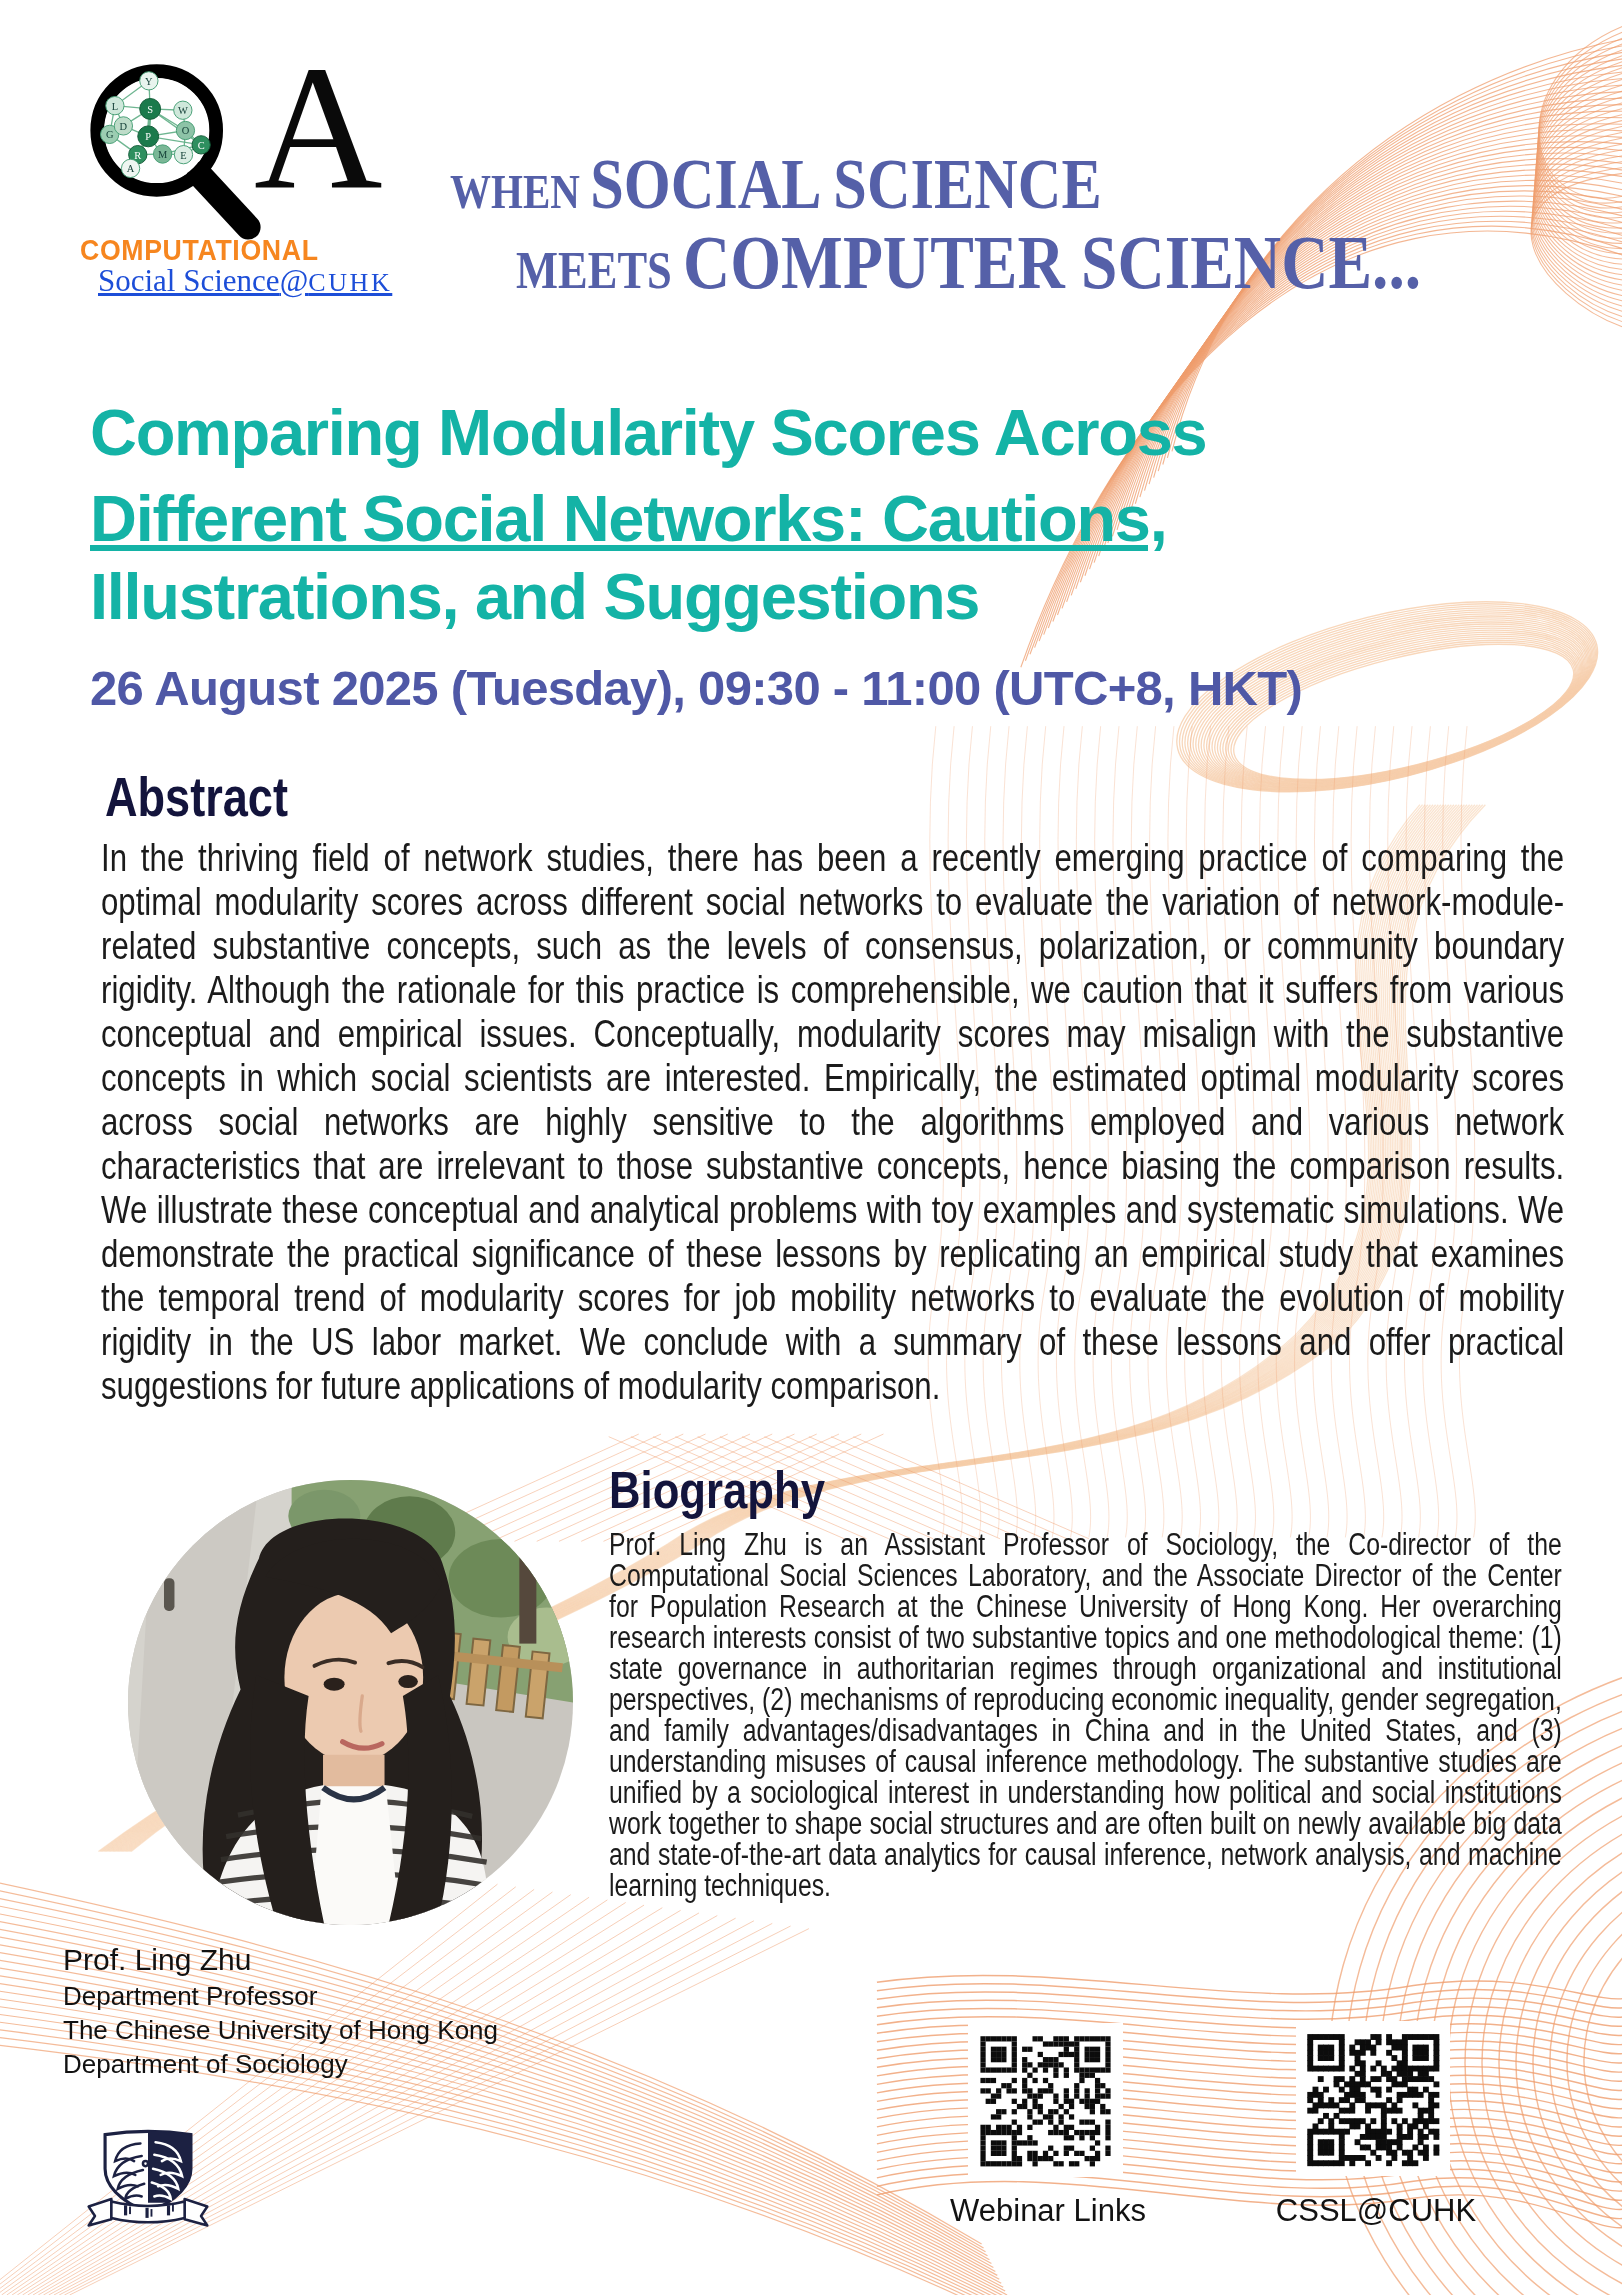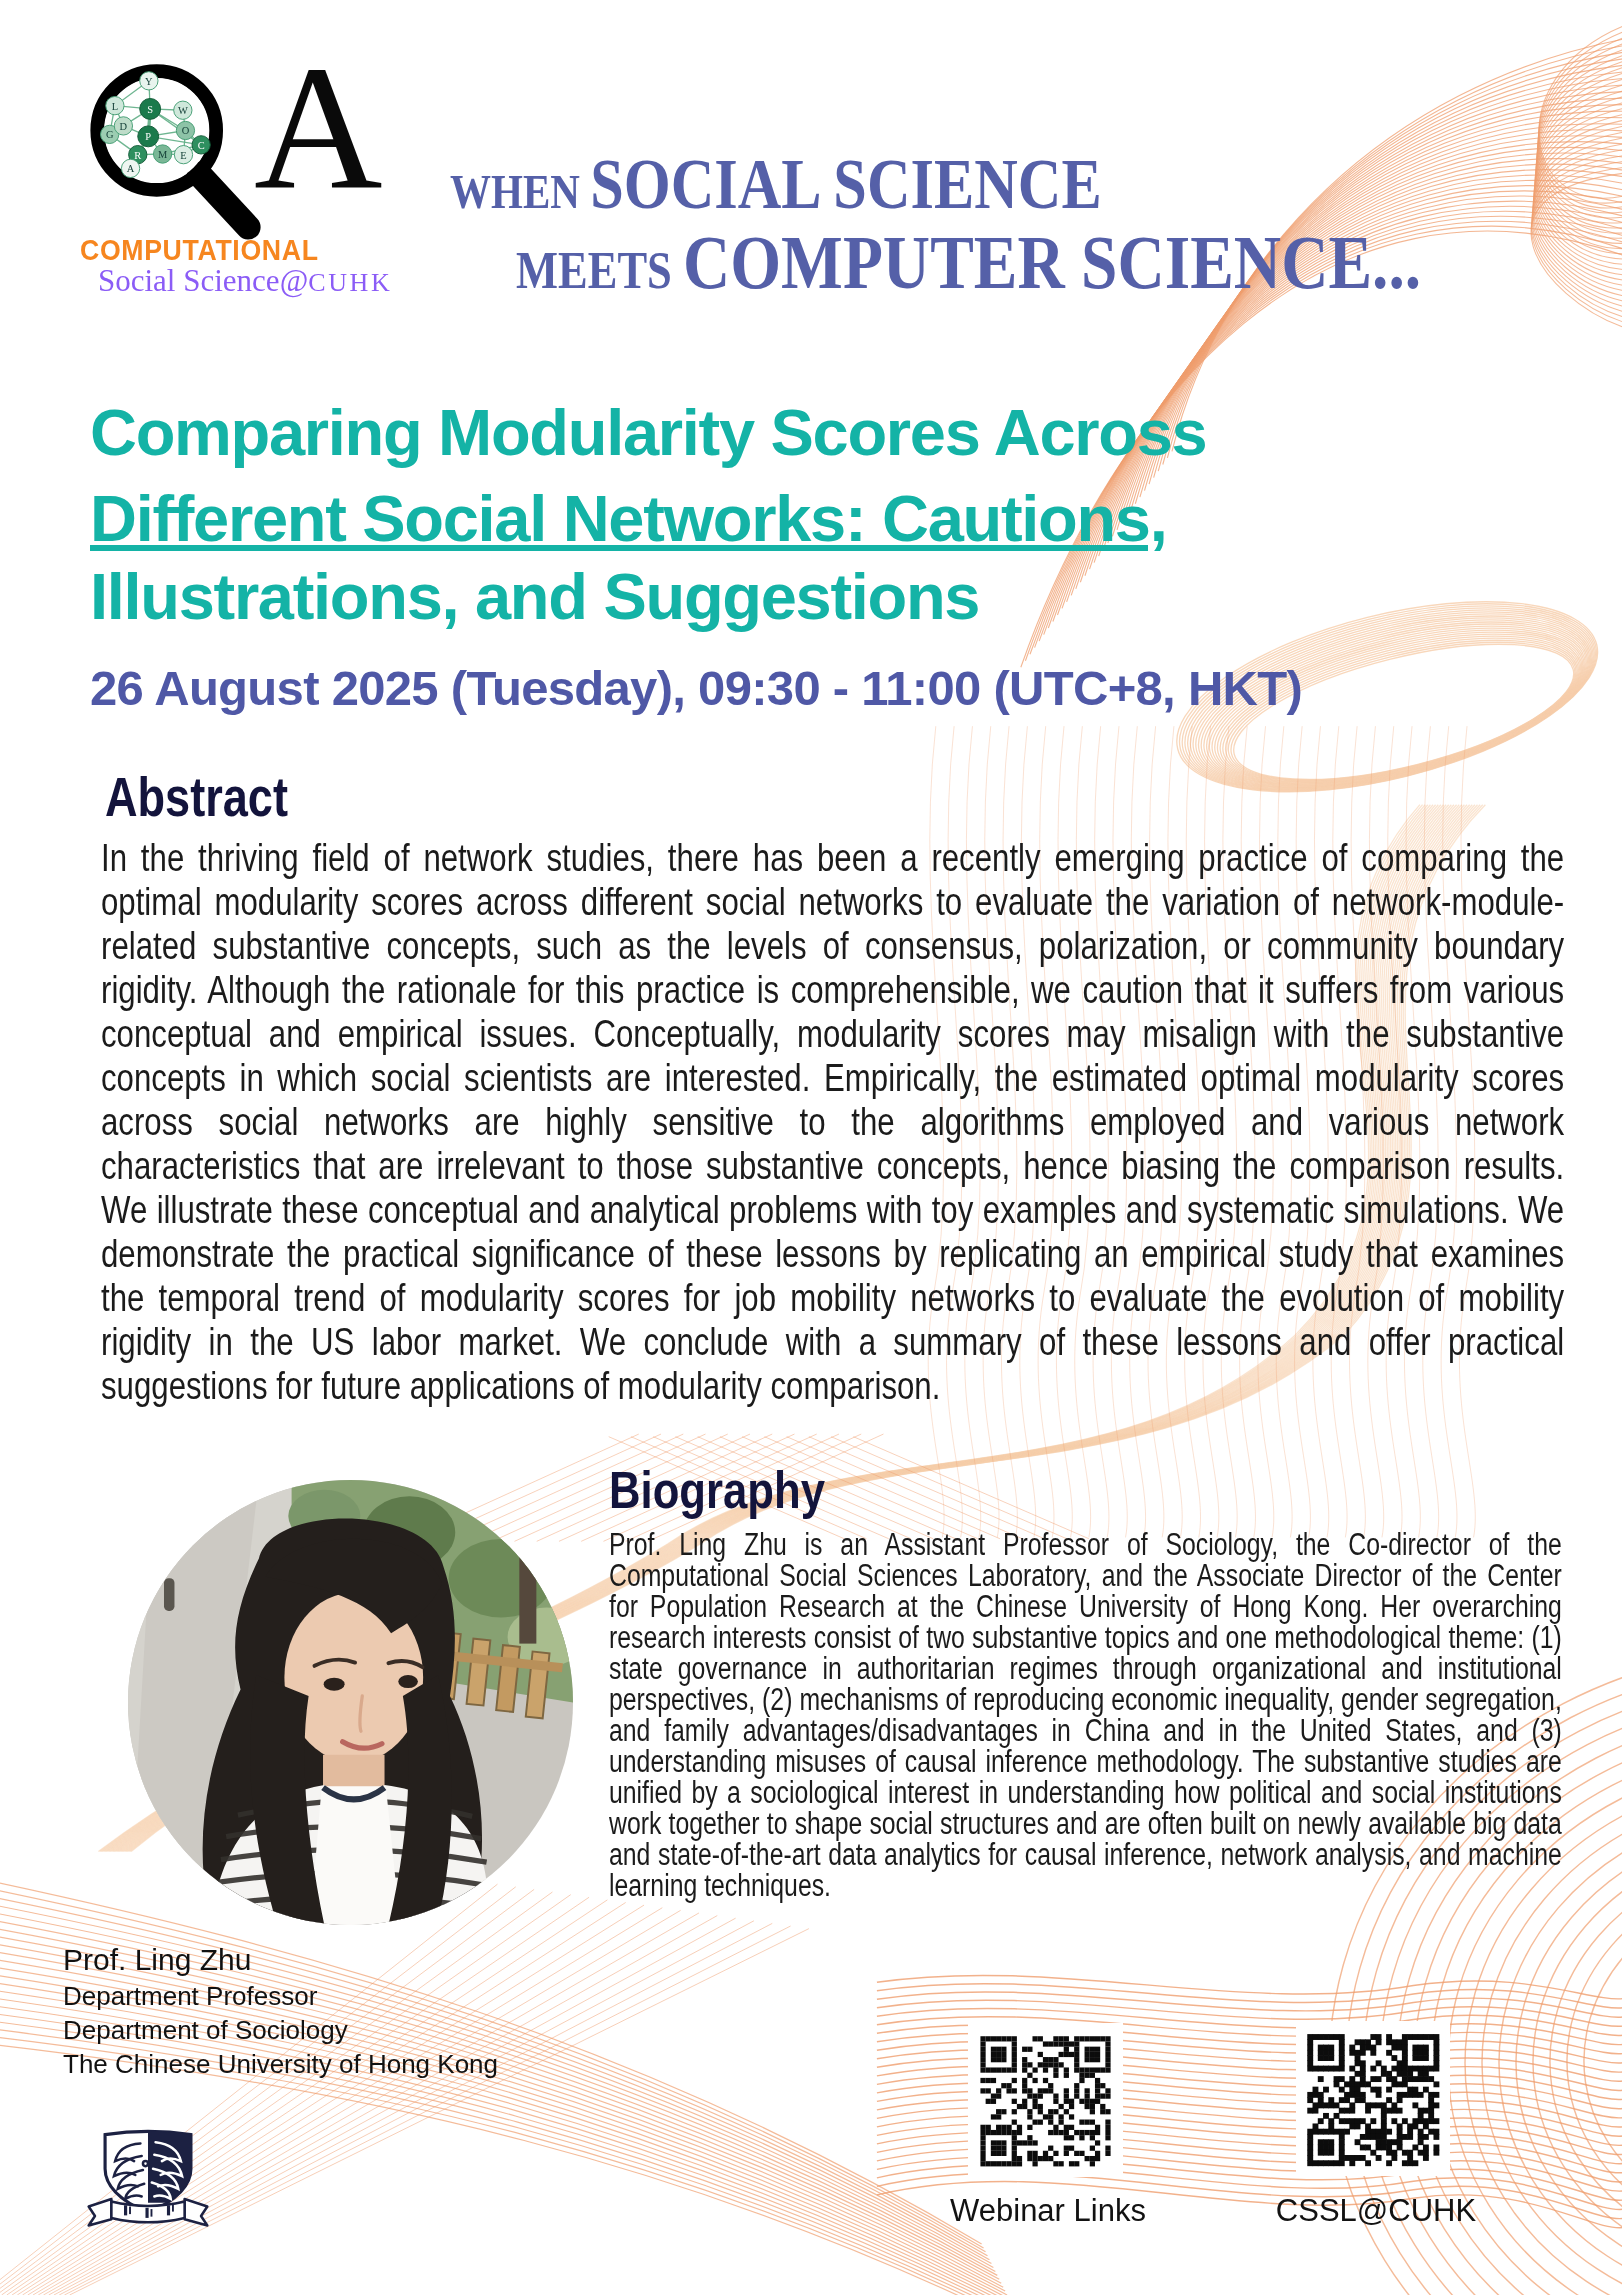--- a/index.html
+++ b/index.html
@@ -8,22 +8,22 @@
   .abs{position:absolute;}
   #decor{position:absolute;left:0;top:0;z-index:0;}
   .content{position:absolute;left:0;top:0;width:1623px;height:2295px;z-index:1;}
 
   
   #magnifier{left:77px;top:56px;width:196px;height:196px;}
   .big-a{left:254px;top:39px;font-family:"Liberation Serif",serif;font-size:178px;line-height:1;
          color:#0a0a0a;font-weight:400;}
   .brand-top{left:80px;top:234px;font-size:29px;font-weight:700;color:#f6861f;
              letter-spacing:0.7px;transform:scaleX(.92);transform-origin:left top;white-space:nowrap;}
-  .brand-bottom{left:98px;top:263px;font-family:"Liberation Serif",serif;font-size:31px;color:#8b5cf6;
-                white-space:nowrap;}
+  .brand-bottom{left:98px;top:263px;font-family:"Liberation Serif",serif;font-size:31px;color:#1d4ed8;
+                white-space:nowrap;text-decoration:underline;}
   .brand-bottom .cuhk{font-size:26px;letter-spacing:2.6px;}
 
   
   .tagline{font-family:"Liberation Serif",serif;font-weight:700;color:#5560a8;white-space:nowrap;
            transform:scaleX(.85);transform-origin:left top;line-height:1;}
   #tag1{left:450px;top:149px;font-size:71px;}
   #tag2{left:516px;top:224px;font-size:77px;}
   .tag-small{font-size:.68em;}
 
   
@@ -435,22 +435,22 @@
       <path d="M296,468 L394,468 L416,680 L278,680 Z" fill="#fbfaf8"></path>
       <path d="M298,470 Q345,506 392,470" stroke="#2b3446" stroke-width="9" fill="none"></path>
       <path d="M196,298 C176,420 188,545 228,680 L300,680 C272,545 262,420 276,330 Z" fill="#241f1c"></path>
       <path d="M474,298 C502,420 502,560 472,680 L398,680 C430,545 436,420 420,330 Z" fill="#241f1c"></path>
     </g>
   </svg>
 
   <div class="abs caption">
     <div class="c1">Prof. Ling Zhu</div>
     <div class="c2">Department Professor</div>
+    <div class="c2">The Chinese University of Hong Kong</div>
     <div class="c2">Department of Sociology</div>
-    <div class="c2">The Chinese University of Hong Kong</div>
   </div>
 
   <div class="abs bio-h">Biography</div>
   <div class="abs bio-body">Prof. Ling Zhu is an Assistant Professor of Sociology, the Co-director of the Computational Social Sciences Laboratory, and the Associate Director of the Center for Population Research at the Chinese University of Hong Kong. Her overarching research interests consist of two substantive topics and one methodological theme: (1) state governance in authoritarian regimes through organizational and institutional perspectives, (2) mechanisms of reproducing economic inequality, gender segregation, and family advantages/disadvantages in China and in the United States, and (3) understanding misuses of causal inference methodology. The substantive studies are unified by a sociological interest in understanding how political and social institutions work together to shape social structures and are often built on newly available big data and state-of-the-art data analytics for causal inference, network analysis, and machine learning techniques.</div>
 
   <svg id="qr1" class="abs qr-box" viewBox="0 0 237 235">
       <rect x="0" y="0" width="237" height="235" fill="#ffffff"></rect>
       <rect x="19.00" y="20.00" width="8" height="8" fill="#0c0c0c"></rect>
       <rect x="26.96" y="20.00" width="8" height="8" fill="#0c0c0c"></rect>
       <rect x="34.92" y="20.00" width="8" height="8" fill="#0c0c0c"></rect>

